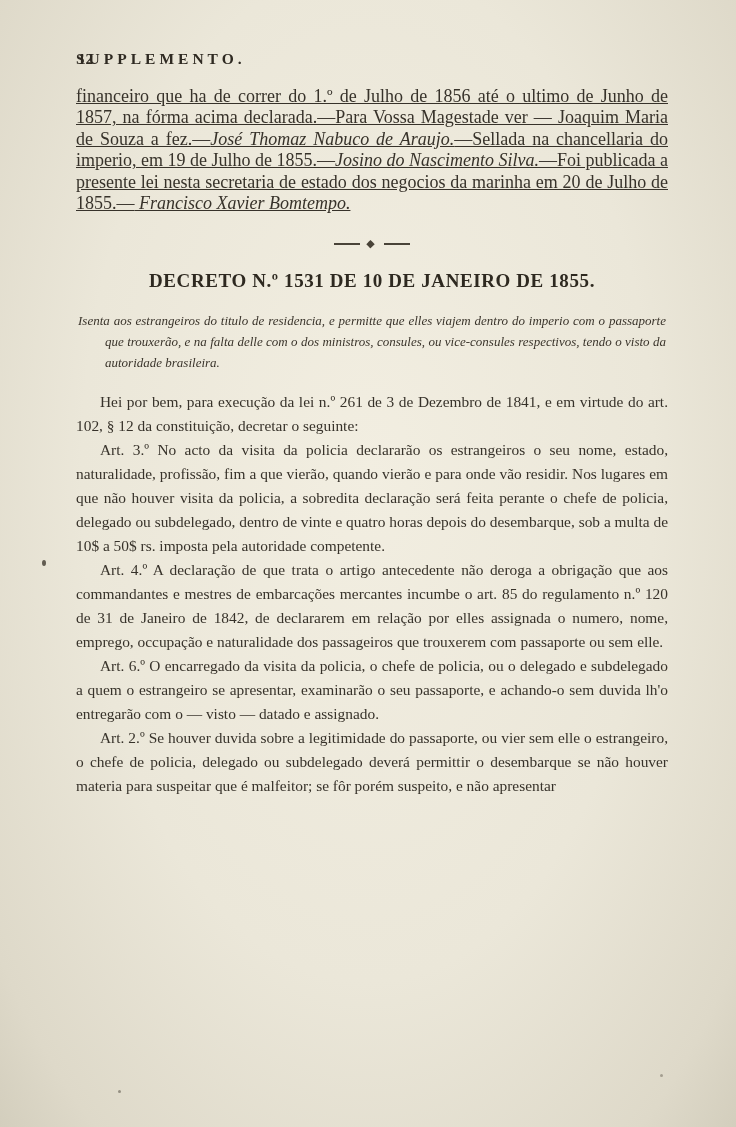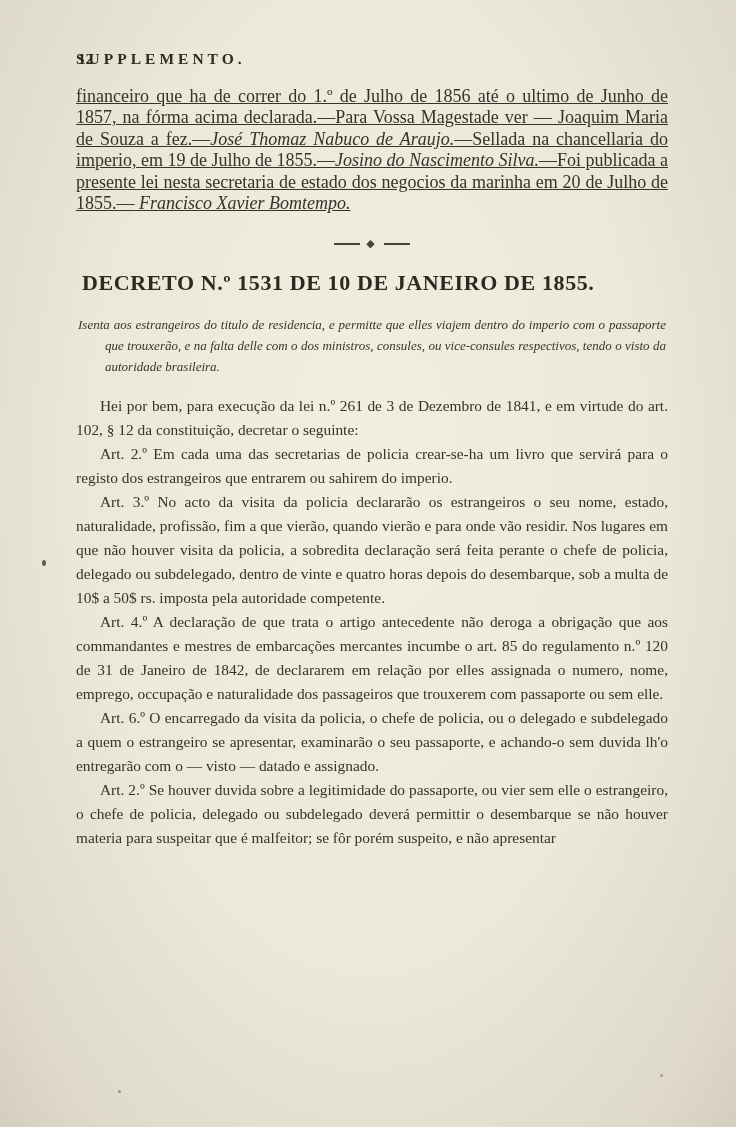--- a/index.html
+++ b/index.html
@@ -58,22 +58,22 @@
   }
   .ornament::before, .ornament::after {
     content: "";
     display: block;
     width: 26px;
     height: 1.5px;
     background: #494338;
     margin: 0 6px;
   }
   .decree-heading {
-    text-align: left;
-    font-size: 22px;
+    text-align: center;
+    font-size: 19px;
     font-weight: bold;
     letter-spacing: 0.6px;
     color: #2e2920;
     margin: 0 6px 19px;
   }
   .summary {
     font-style: italic;
     font-size: 13px;
     line-height: 20.6px;
     text-align: justify;
@@ -116,20 +116,19 @@
 
     <div class="ornament">
       <span>◆</span>
     </div>
 
     <h1 class="decree-heading">DECRETO N.º 1531 DE 10 DE JANEIRO DE 1855.</h1>
 
     <p class="summary">Isenta aos estrangeiros do titulo de residencia, e permitte que elles viajem dentro do imperio com o passaporte que trouxerão, e na falta delle com o dos ministros, consules, ou vice-consules respectivos, tendo o visto da autoridade brasileira.</p>
 
     <p class="body-para">Hei por bem, para execução da lei n.º 261 de 3 de Dezembro de 1841, e em virtude do art. 102, § 12 da constituição, decretar o seguinte:</p>
-    <p class="body-para">Art. 2.º Em cada uma das secretarias de policia crear-se-ha um livro que servirá para o registo dos estrangeiros que entrarem ou sahirem do imperio.</p>
     <p class="body-para">Art. 3.º No acto da visita da policia declararão os estrangeiros o seu nome, estado, naturalidade, profissão, fim a que vierão, quando vierão e para onde vão residir. Nos lugares em que não houver visita da policia, a sobredita declaração será feita perante o chefe de policia, delegado ou subdelegado, dentro de vinte e quatro horas depois do desembarque, sob a multa de 10$ a 50$ rs. imposta pela autoridade competente.</p>
     <p class="body-para">Art. 4.º A declaração de que trata o artigo antecedente não deroga a obrigação que aos commandantes e mestres de embarcações mercantes incumbe o art. 85 do regulamento n.º 120 de 31 de Janeiro de 1842, de declararem em relação por elles assignada o numero, nome, emprego, occupação e naturalidade dos passageiros que trouxerem com passaporte ou sem elle.</p>
     <p class="body-para">Art. 6.º O encarregado da visita da policia, o chefe de policia, ou o delegado e subdelegado a quem o estrangeiro se apresentar, examinarão o seu passaporte, e achando-o sem duvida lh'o entregarão com o — visto — datado e assignado.</p>
     <p class="body-para">Art. 2.º Se houver duvida sobre a legitimidade do passaporte, ou vier sem elle o estrangeiro, o chefe de policia, delegado ou subdelegado deverá permittir o desembarque se não houver materia para suspeitar que é malfeitor; se fôr porém suspeito, e não apresentar</p>
 
   </div>
 </div>
 
 </body></html>

